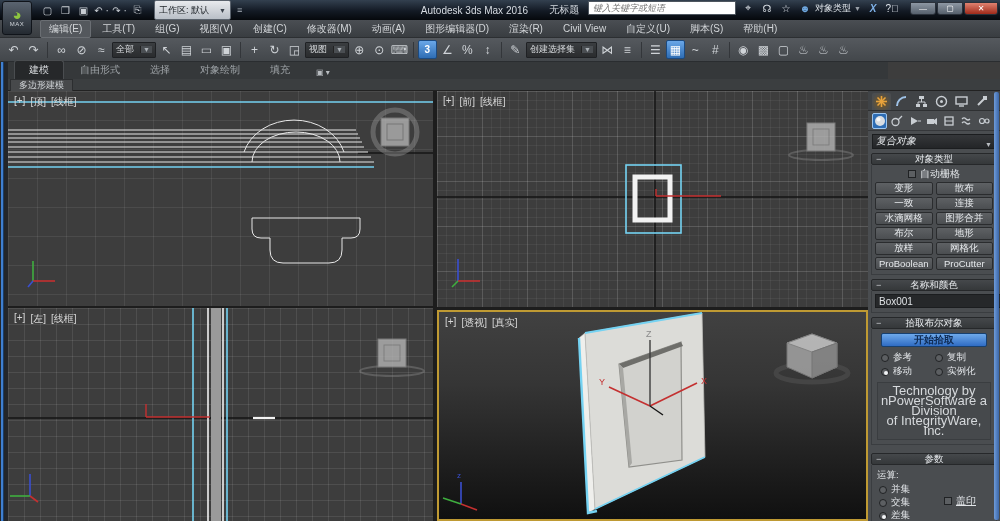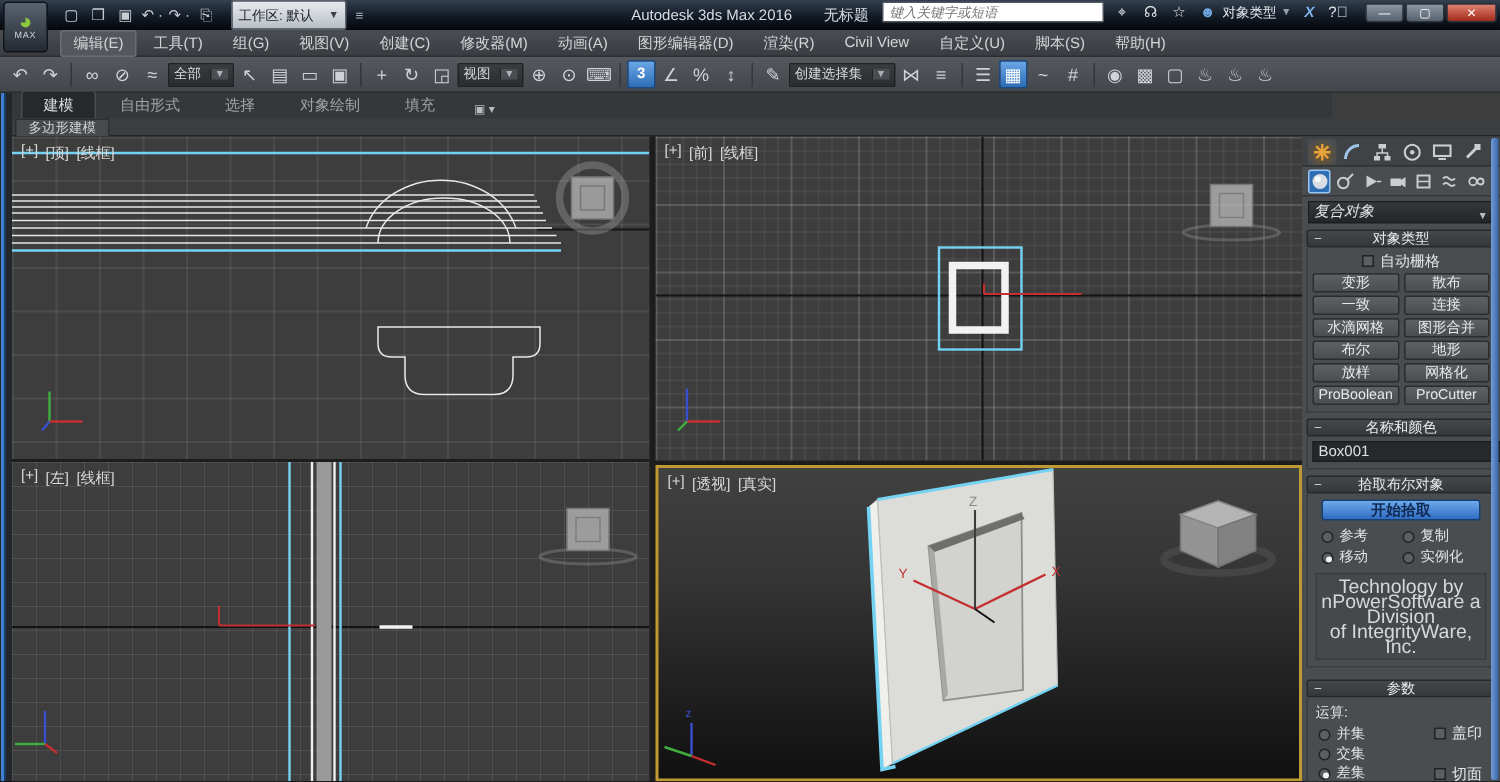--- a/index.html
+++ b/index.html
@@ -109,21 +109,21 @@
     border-radius:2px;display:flex;align-items:center;justify-content:center;color:#0e2a52;font-weight:bold;font-size:10px;}
   .radio-grid{display:grid;grid-template-columns:1fr 1fr;gap:1px 2px;padding:0 6px;}
   .radio-row{display:flex;align-items:center;gap:4px;height:13px;font-size:9.5px;color:#e2e5e8;}
   .radio{width:8px;height:8px;border-radius:50%;border:1px solid #202224;background:#5c5f62;position:relative;}
   .radio.on:after{content:"";position:absolute;left:2px;top:2px;width:4px;height:4px;border-radius:50%;background:#f2f4f6;}
   .credit{margin:4px 2px 0 2px;border:1px solid #3a3d40;background:#46494c;padding:3px 2px;text-align:center;font-size:13px;line-height:10px;color:#d6d9dc;}
   .op-label{font-size:9.5px;color:#dfe2e5;margin:1px 0 1px 2px;}
   .params-body{position:relative;}
   .op-list .radio-row{padding-left:4px;}
   .op-checks{position:absolute;right:4px;top:14px;display:flex;flex-direction:column;gap:7px;}
-  .op-checks .cbx-row{justify-content:flex-start;margin:4px;}
+  .op-checks .cbx-row{justify-content:flex-start;margin:16px;text-decoration:underline;}
   .panel-scroll{position:absolute;right:1px;top:1px;bottom:1px;width:5px;border-radius:2px;
     background:linear-gradient(90deg,#6f9bd8,#3a66a8);}
 </style>
 </head>
 <body>
 
 <div class="app">
 
   <div class="titlebar">
     <div class="max-logo">

